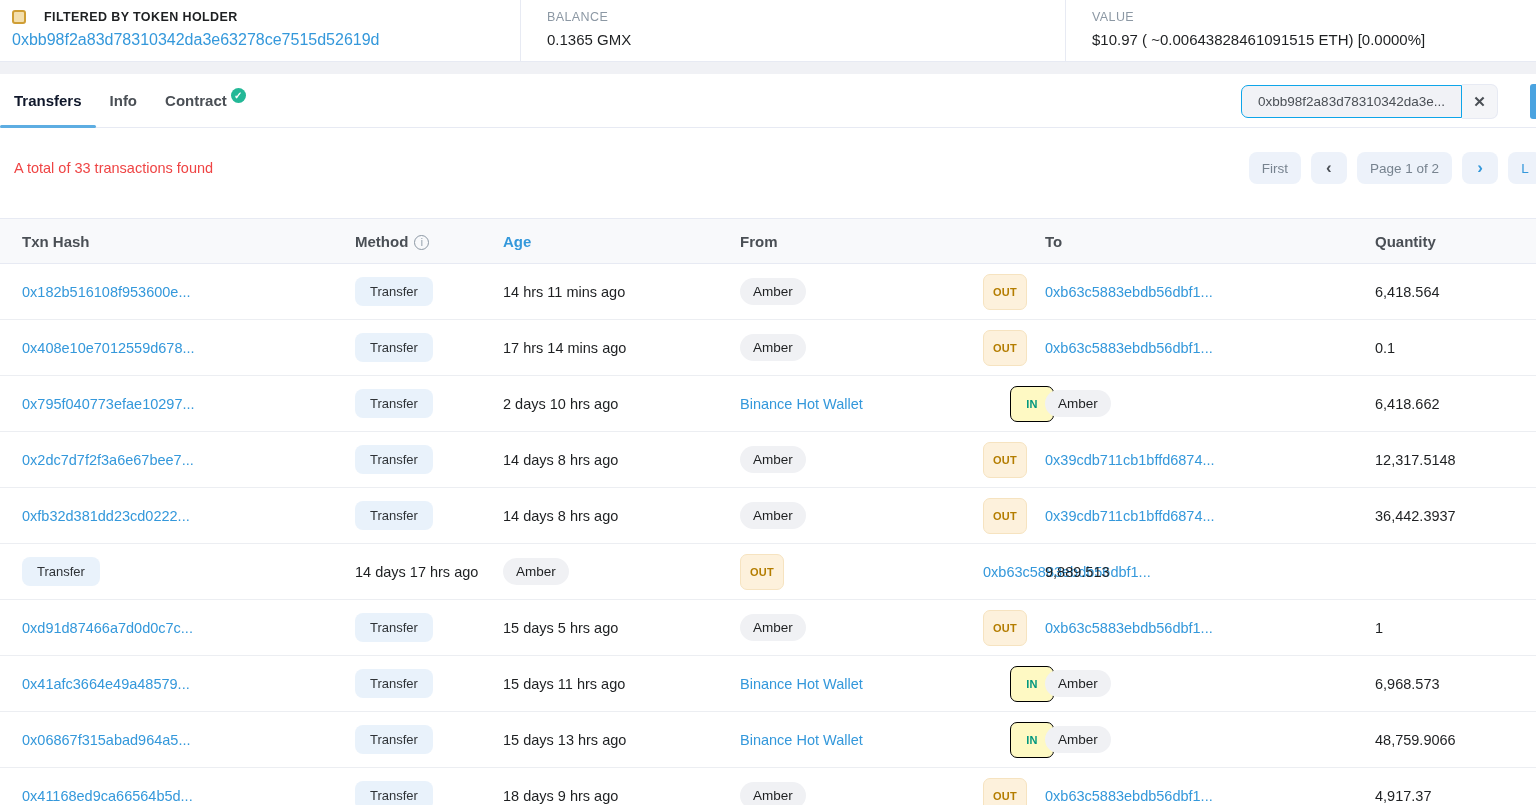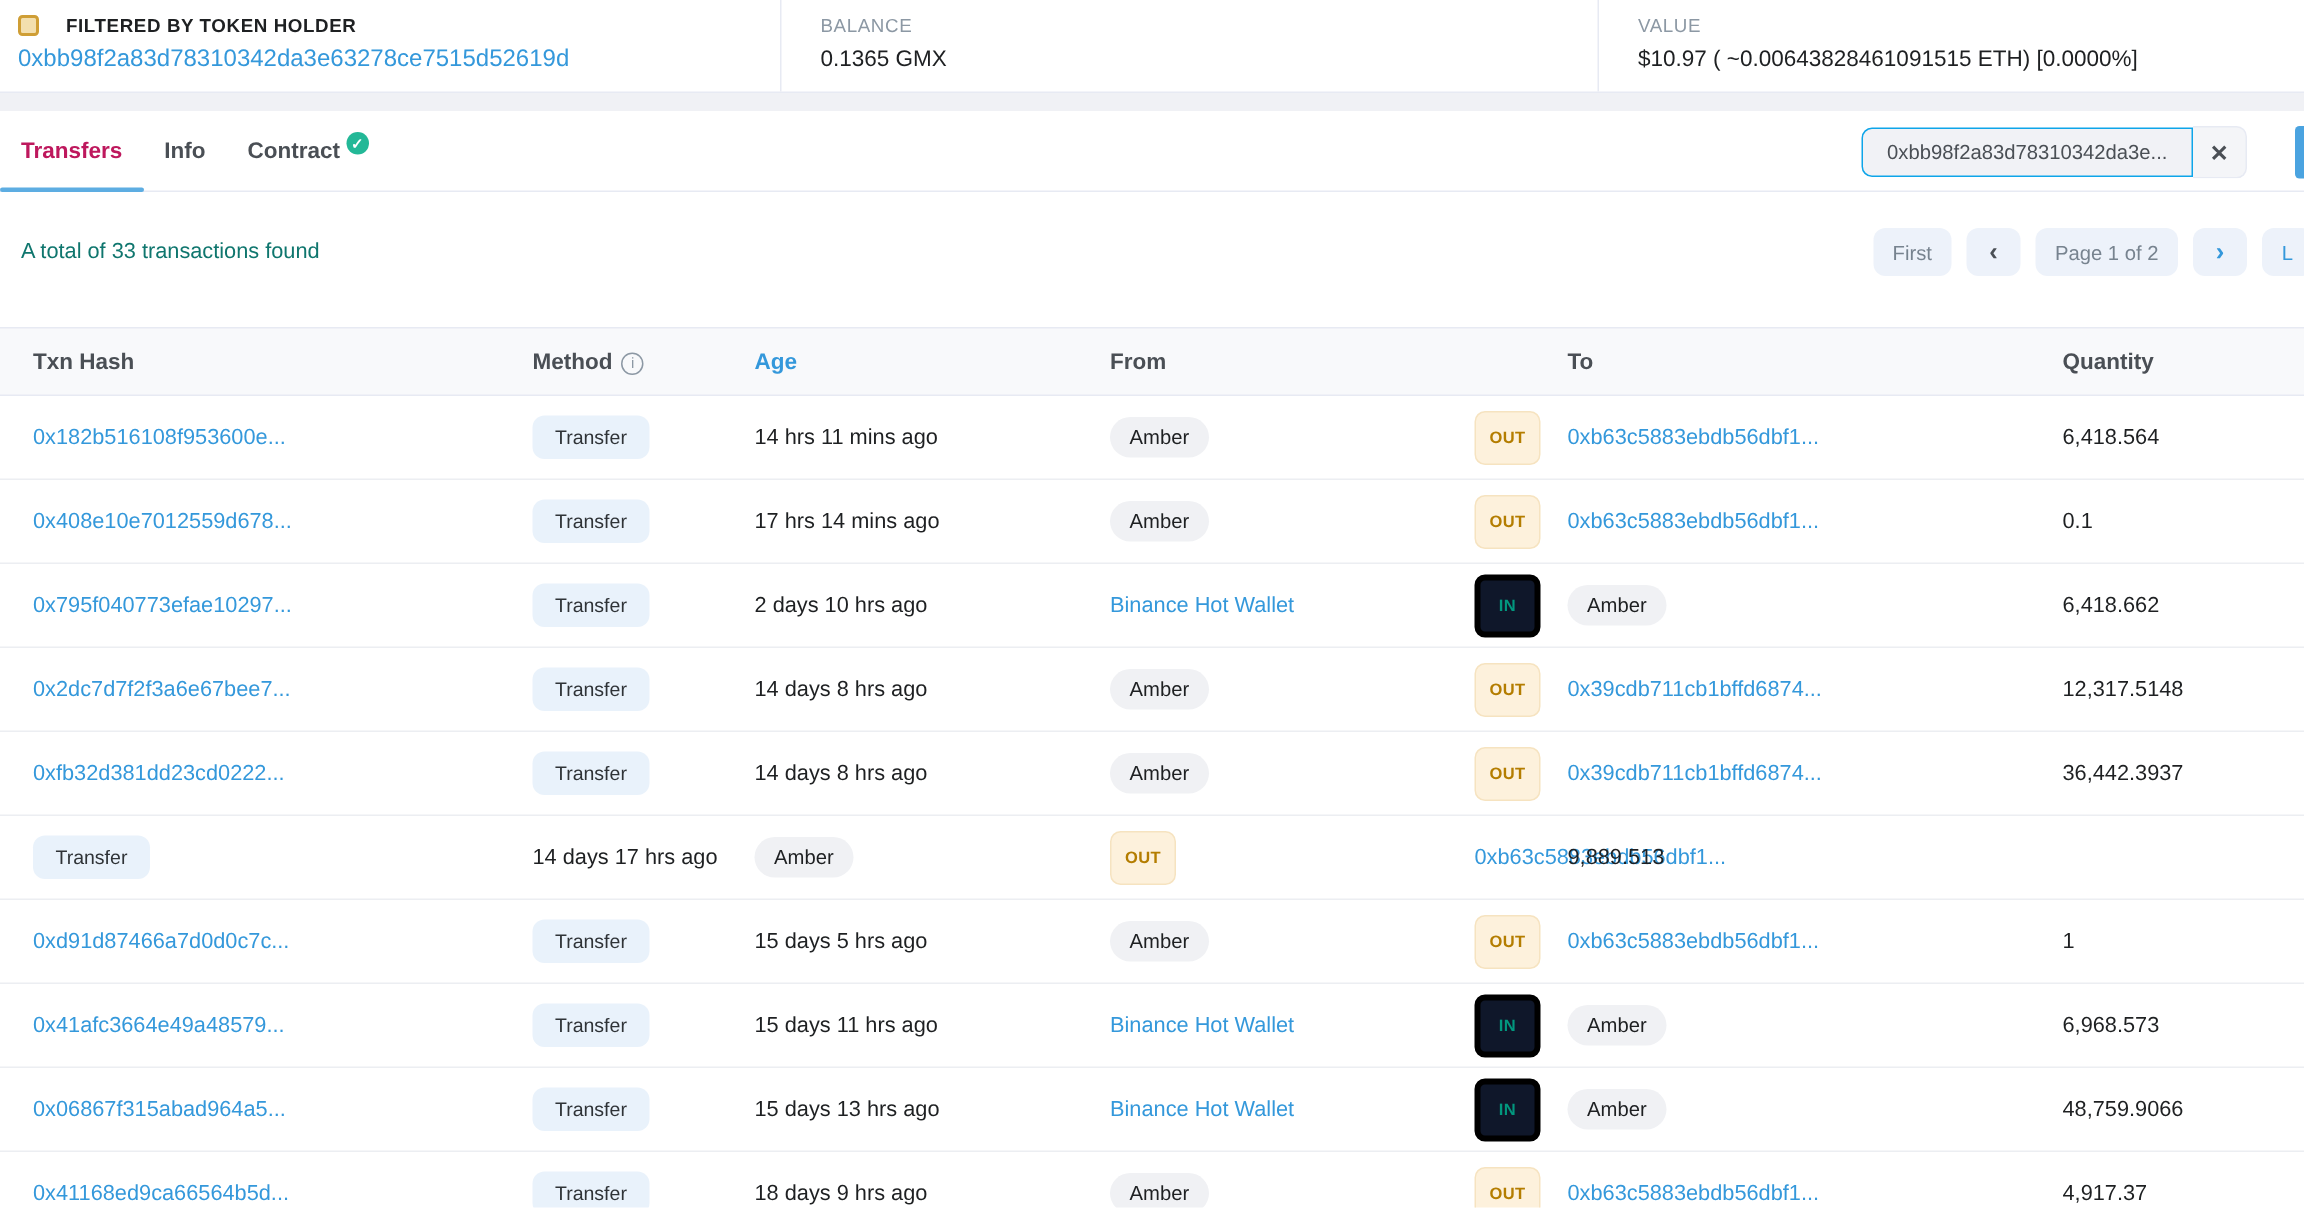--- a/index.html
+++ b/index.html
@@ -19,39 +19,39 @@
   .top-value { font-size:15px; color:#1e2022; }
   .addr-link { font-size:16px; color:#3498db; font-weight:500; text-decoration:none; cursor:pointer; }
 
   .band { height:12px; background:#f0f1f5; }
 
   
   .tabs-row { position:relative; height:54px; display:flex; align-items:center;
     border-bottom:1px solid #e7eaf3; background:#fff; }
   .tab { position:relative; height:100%; display:flex; align-items:center;
     padding:0 14px; font-size:15px; font-weight:600; color:#4a4f55; cursor:pointer; }
-  .tab.active { color:#be185d;align-items:center; }
+  .tab.active { color:#0f172a;align-items:center; }
   .tab.active::after { content:""; position:absolute; left:0; right:0; bottom:-1px;
     height:3px; background:#5dade2; border-radius:2px; }
   .verify-badge { display:inline-flex; align-items:center; justify-content:center;
     width:15px; height:15px; margin:-10px 0 0 4px; border-radius:50%;
     background:#23b897; color:#fff; font-size:10px; font-weight:bold; }
   .tabs-right { position:absolute; right:38px; top:10px; display:flex; align-items:center; }
   .filter-pill { background:#f1f2f6; border:1px solid #0ea5e9; border-radius:7px 0 0 7px;
     padding:8px 16px; font-size:13.5px; color:#4a4f55; white-space:nowrap; }
   .filter-close { background:#f4f5f8; border:1px solid #e7eaf3; border-left:none;
     border-radius:0 7px 7px 0; width:36px; height:35px; display:flex; align-items:center;
     justify-content:center; font-size:15px; font-weight:bold; color:#4a4f55; cursor:pointer; }
   .edge-button { position:absolute; right:-2px; top:10px; width:8px; height:35px;
     background:#4aa3e0; border-radius:3px 0 0 3px; }
 
   
   .toolbar { display:flex; justify-content:space-between; align-items:center;
     padding:24px 14px 20px 14px; }
-  .total-text { font-size:14.5px; color:#0f766e; }
+  .total-text { font-size:14.5px; color:#ef4444; }
   .pagination { display:flex; gap:10px; align-items:center; }
   .page-btn { background:#edf2fa; border:none; border-radius:8px; height:32px;
     padding:0 13px; font-size:13.5px; color:#77838f; display:flex; align-items:center;
     justify-content:center; cursor:pointer; font-family:inherit; white-space:nowrap; }
   .page-btn.chev { font-size:17px; font-weight:bold; width:36px; padding:0; }
   .page-btn.dark { color:#4a4f55; }
   .page-btn.active-blue { color:#3498db; }
   .page-btn.partial { width:34px; margin-right:-20px; }
 
   
@@ -67,21 +67,21 @@
     font-size:10px; color:#8c98a4; font-weight:normal; cursor:pointer; vertical-align:1px; }
   .trow { height:56px; border-bottom:1px solid #eceef2; font-size:14.5px; background:#fff; }
   .hash-link, .link { color:#3498db; text-decoration:none; cursor:pointer; }
   .method-badge { display:inline-block; background:#e9f2fb; color:#2f3337;
     font-size:13px; padding:7px 15px; border-radius:8px; }
   .pill { display:inline-block; background:#f0f1f4; color:#1e2022; font-size:13.5px;
     padding:6px 13px; border-radius:14px; cursor:pointer; }
   .dir-badge { display:inline-block; width:44px; text-align:center; font-size:11px;
     font-weight:bold; padding:11px 0; border-radius:7px; letter-spacing:.3px; }
   .dir-badge.out { background:#fdf1dc; color:#b47d00; border:1px solid #f6e3c0; }
-  .dir-badge.in  { background:#0f172a; color:#02977e; border:4px solid #000000; }
+  .dir-badge.in  { background:#fef9c3; color:#02977e; border:1px solid #000000;margin-left:27px; }
   .qty { color:#1e2022; }
 </style>
 </head>
 <body>
 
 <div class="top-header">
   <div class="top-col c1">
     <div class="top-label strong">
       <span class="holder-icon"></span>
       <span>FILTERED BY TOKEN HOLDER</span>

